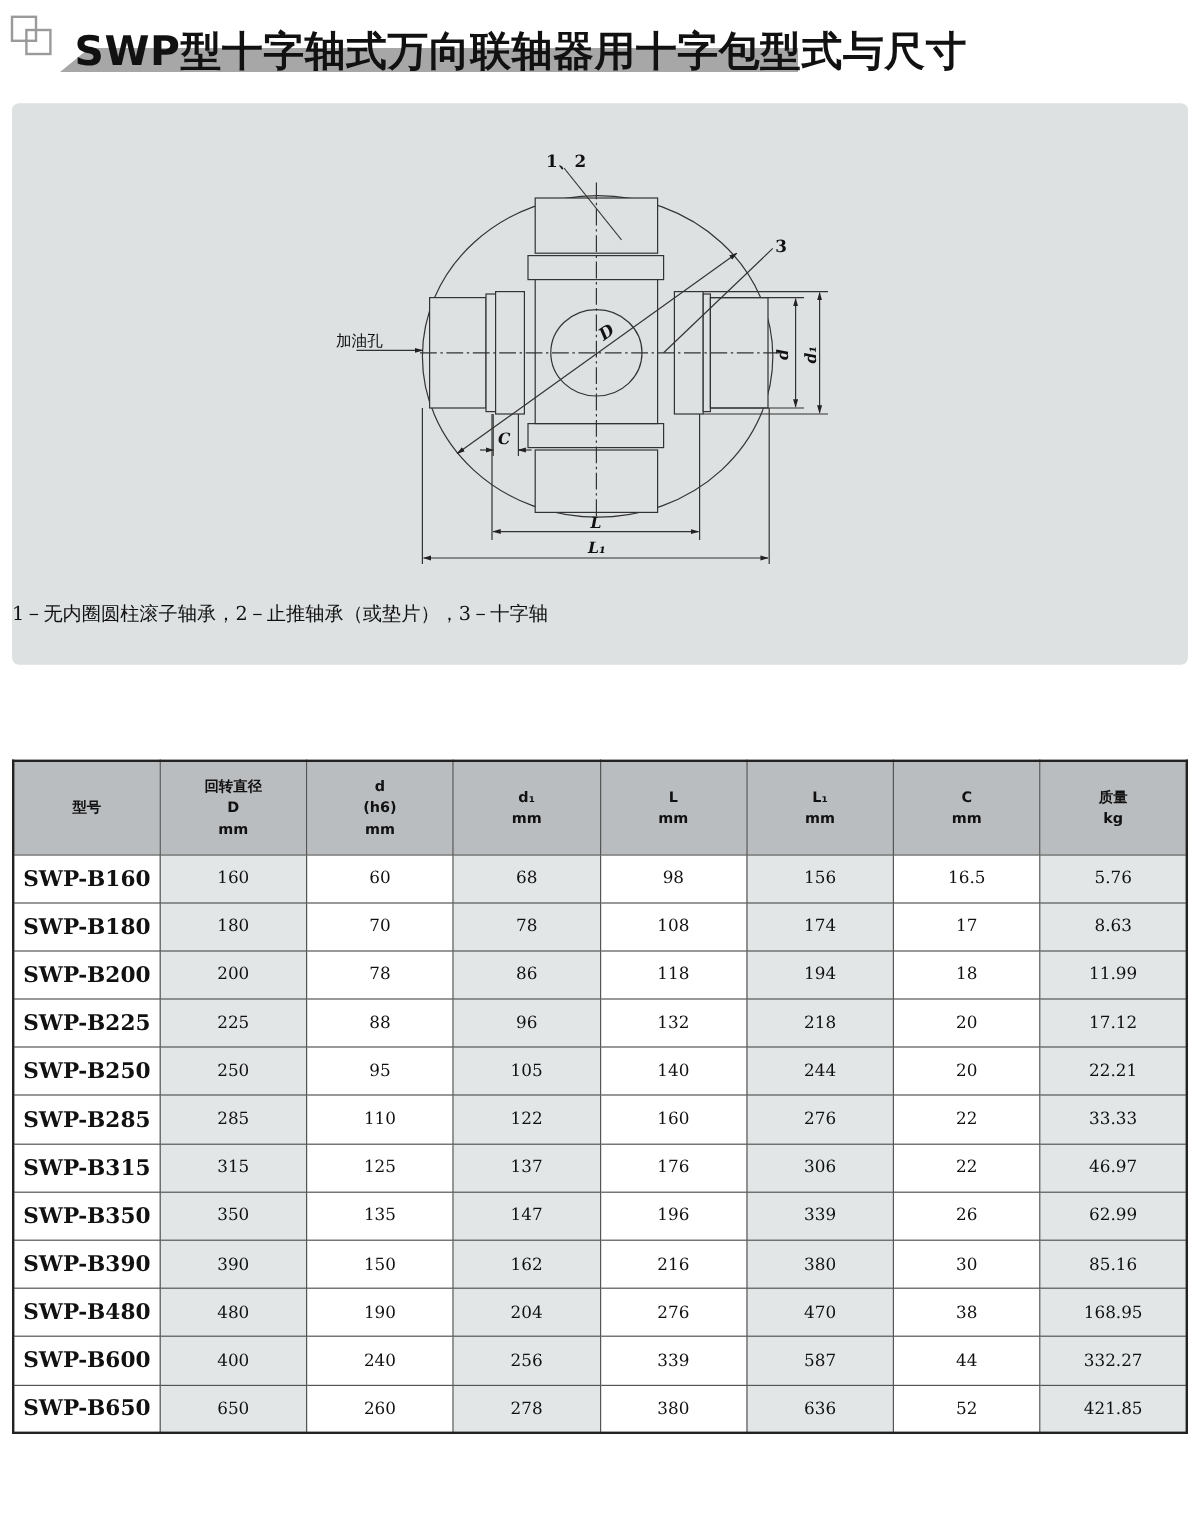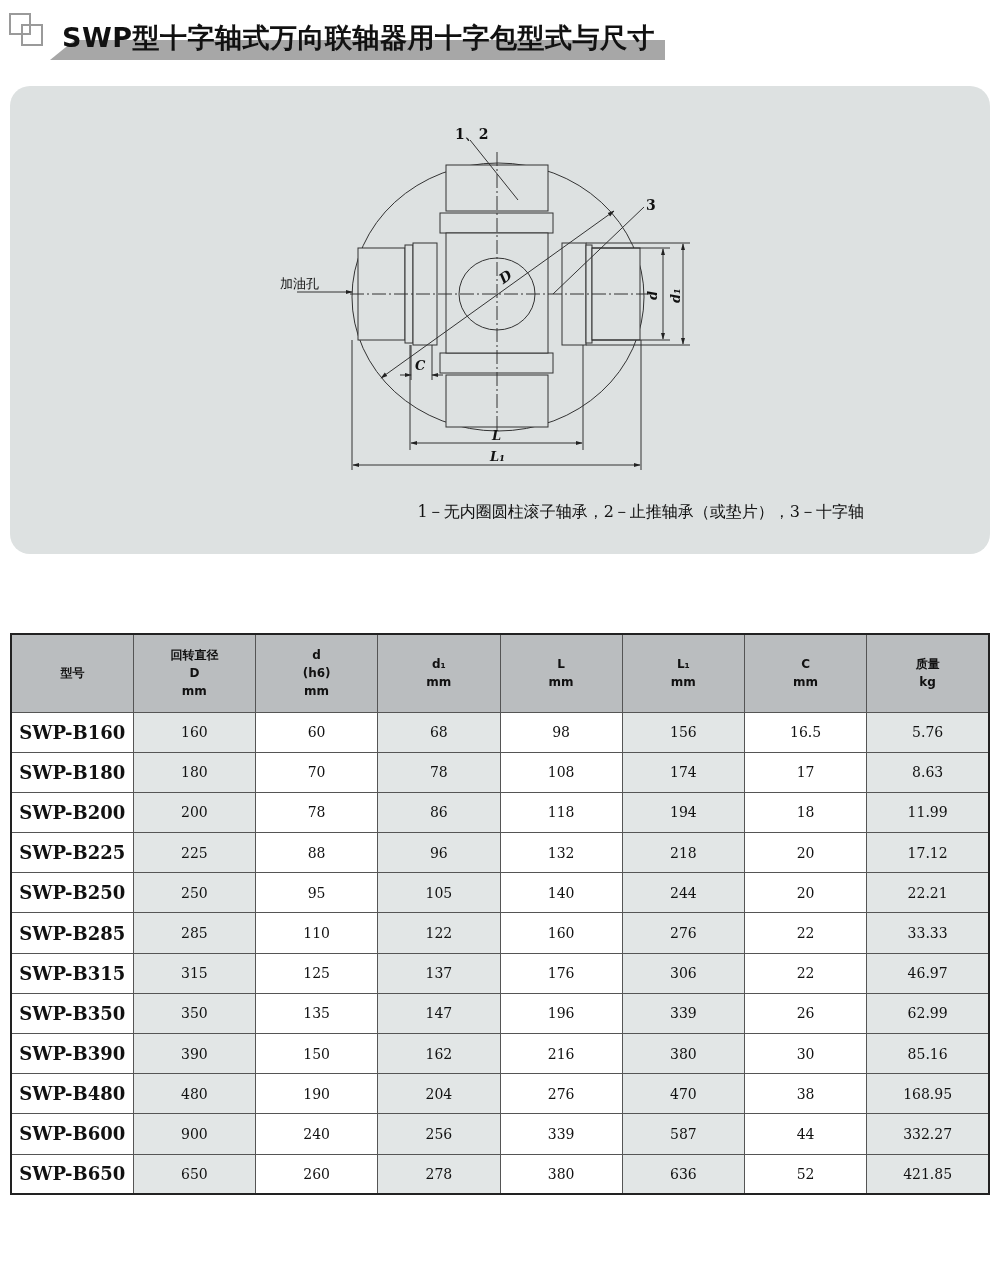--- a/index.html
+++ b/index.html
@@ -5,27 +5,27 @@
   * { box-sizing: border-box; margin: 0; padding: 0; }
   html, body { width: 1000px; height: 1282px; background: #ffffff; overflow: hidden; }
   body { position: relative; font-family: "Liberation Sans", "DejaVu Sans", sans-serif; color: #111; }
 
   
   .title-icon { position: absolute; left: 9px; top: 13px; width: 36px; height: 34px; }
   .title-icon .sq1 { position: absolute; left: 0; top: 0; width: 22px; height: 22px; border: 2px solid #9a9a9a; background: #fff; }
   .title-icon .sq2 { position: absolute; left: 12px; top: 11px; width: 22px; height: 22px; border: 2px solid #9a9a9a; background: transparent; }
   .title-bar { position: absolute; left: 50px; top: 40px; width: 615px; height: 20px; background: #a7a7a7;
                clip-path: polygon(4% 0, 100% 0, 100% 100%, 0 100%); }
-  .title-text { position: absolute; left: 62px; top: 20px; font-size: 27px; font-weight: bold; color: #111; letter-spacing: 0.5px;
+  .title-text { position: absolute; left: 62px; top: 20px; font-size: 34px; font-weight: bold; color: #111; letter-spacing: 0.5px;
                 font-family: "DejaVu Sans", sans-serif; white-space: nowrap; }
 
   
-  .panel { position: absolute; left: 10px; top: 86px; width: 980px; height: 468px; background: #dde1e1; border-radius: 20px; }
+  .panel { position: absolute; left: 10px; top: 86px; width: 980px; height: 468px; background: #dde1e1; border-radius: 6px; }
   .diagram { position: absolute; left: 0; top: 0; width: 980px; height: 468px; }
-  .caption { position: absolute; left: 0; width: 854px; top: 416px; text-align: right; font-size: 16px; font-family: "DejaVu Serif", serif; color: #111; }
+  .caption { position: absolute; left: 0; width: 854px; top: 416px; text-align: left; font-size: 16px; font-family: "DejaVu Serif", serif; color: #111; }
 
   
   .table-wrap { position: absolute; left: 10px; top: 633px; width: 980px; }
   table { border-collapse: collapse; width: 980px; table-layout: fixed; border: 2px solid #222; }
   th, td { border: 1.5px solid #555; text-align: center; vertical-align: middle; }
   th { background: #babdbf; height: 78px; font-size: 12px; font-weight: bold; font-family: "DejaVu Sans", sans-serif; line-height: 18px; color: #111; }
   td { height: 40.2px; font-size: 14px; font-family: "DejaVu Serif", serif; color: #111; }
   td.shade { background: #e2e6e6; }
   td.model { font-weight: bold; font-size: 18px; }
   th span { display: block; }
@@ -250,21 +250,21 @@
           <td class="shade">480</td>
           <td>190</td>
           <td class="shade">204</td>
           <td>276</td>
           <td class="shade">470</td>
           <td>38</td>
           <td class="shade">168.95</td>
         </tr>
         <tr>
           <td class="model">SWP-B600</td>
-          <td class="shade">900</td>
+          <td class="shade">400</td>
           <td>240</td>
           <td class="shade">256</td>
           <td>339</td>
           <td class="shade">587</td>
           <td>44</td>
           <td class="shade">332.27</td>
         </tr>
         <tr>
           <td class="model">SWP-B650</td>
           <td class="shade">650</td>

